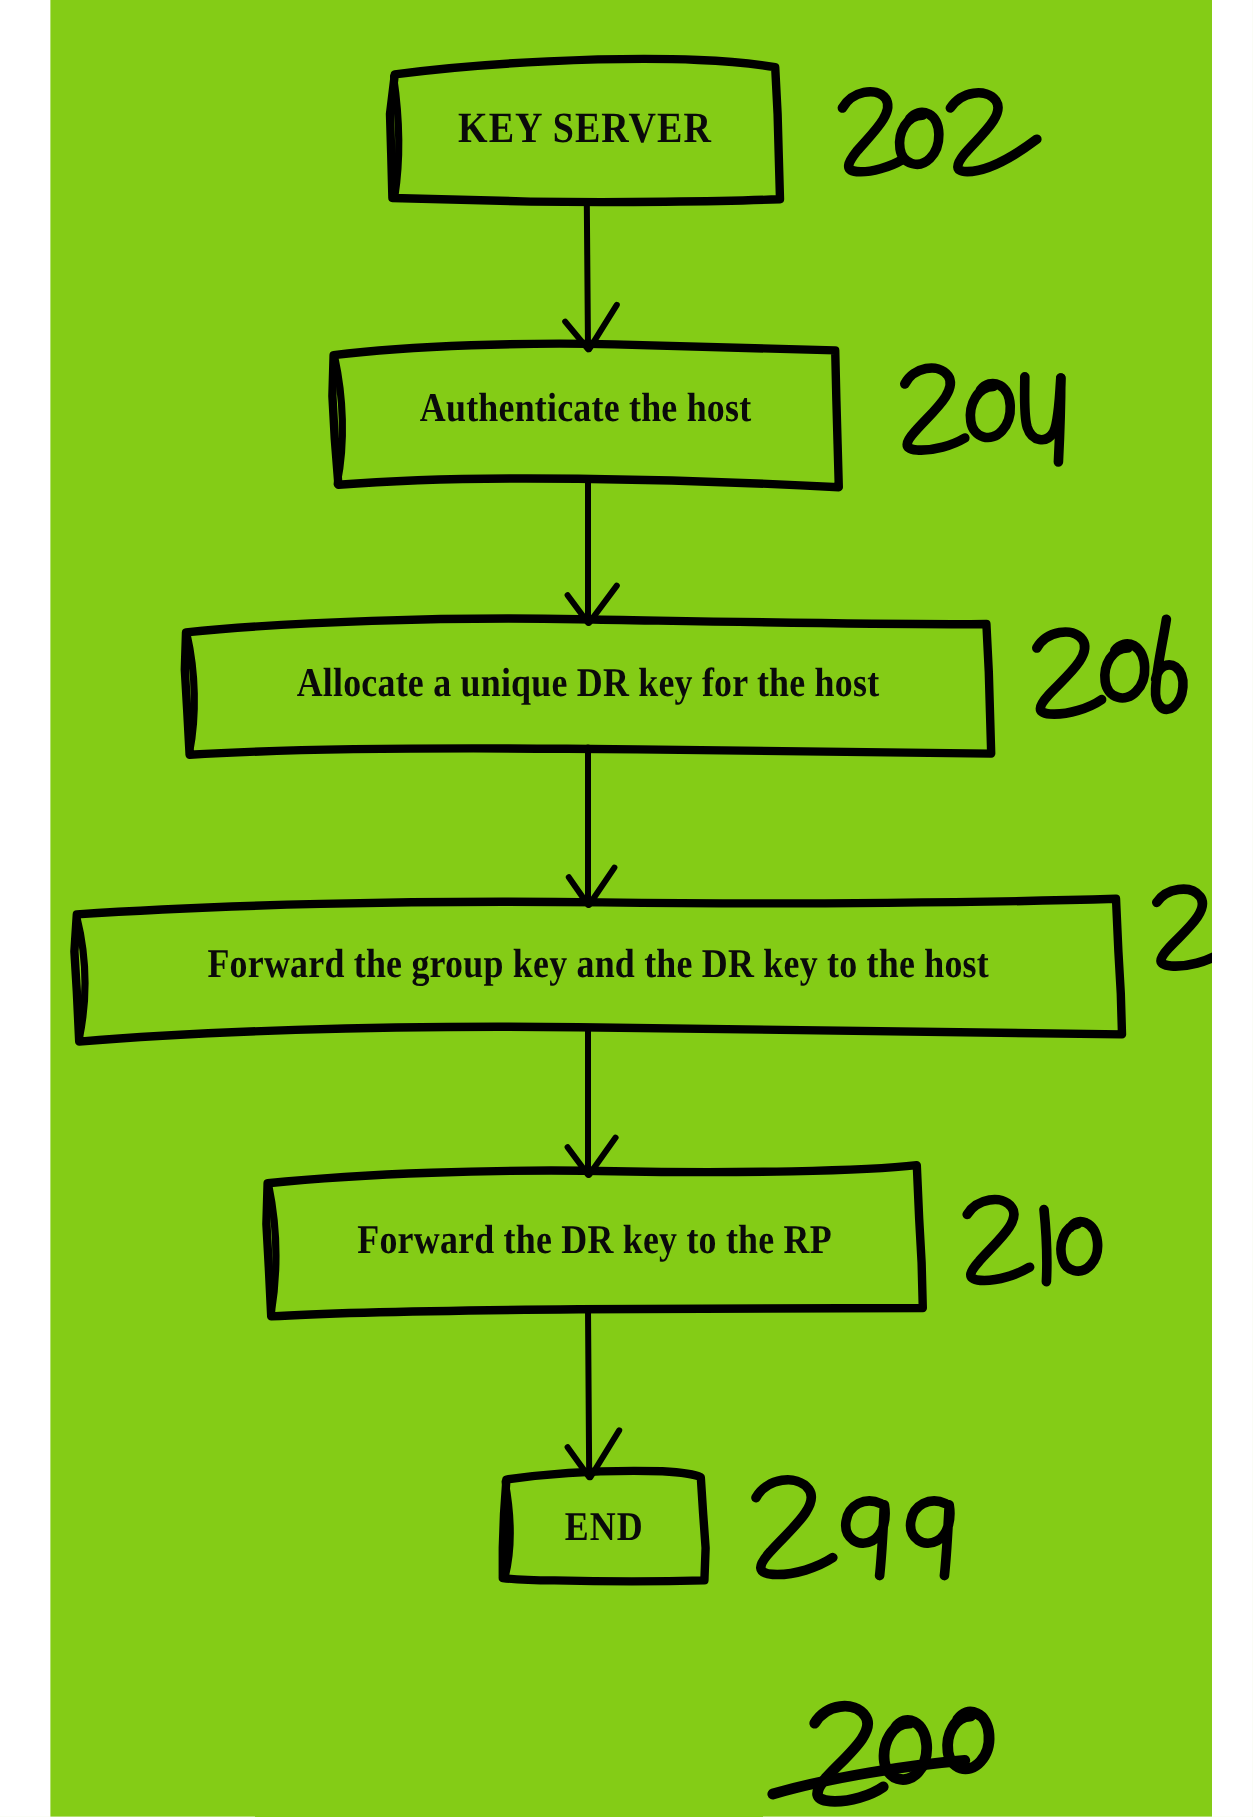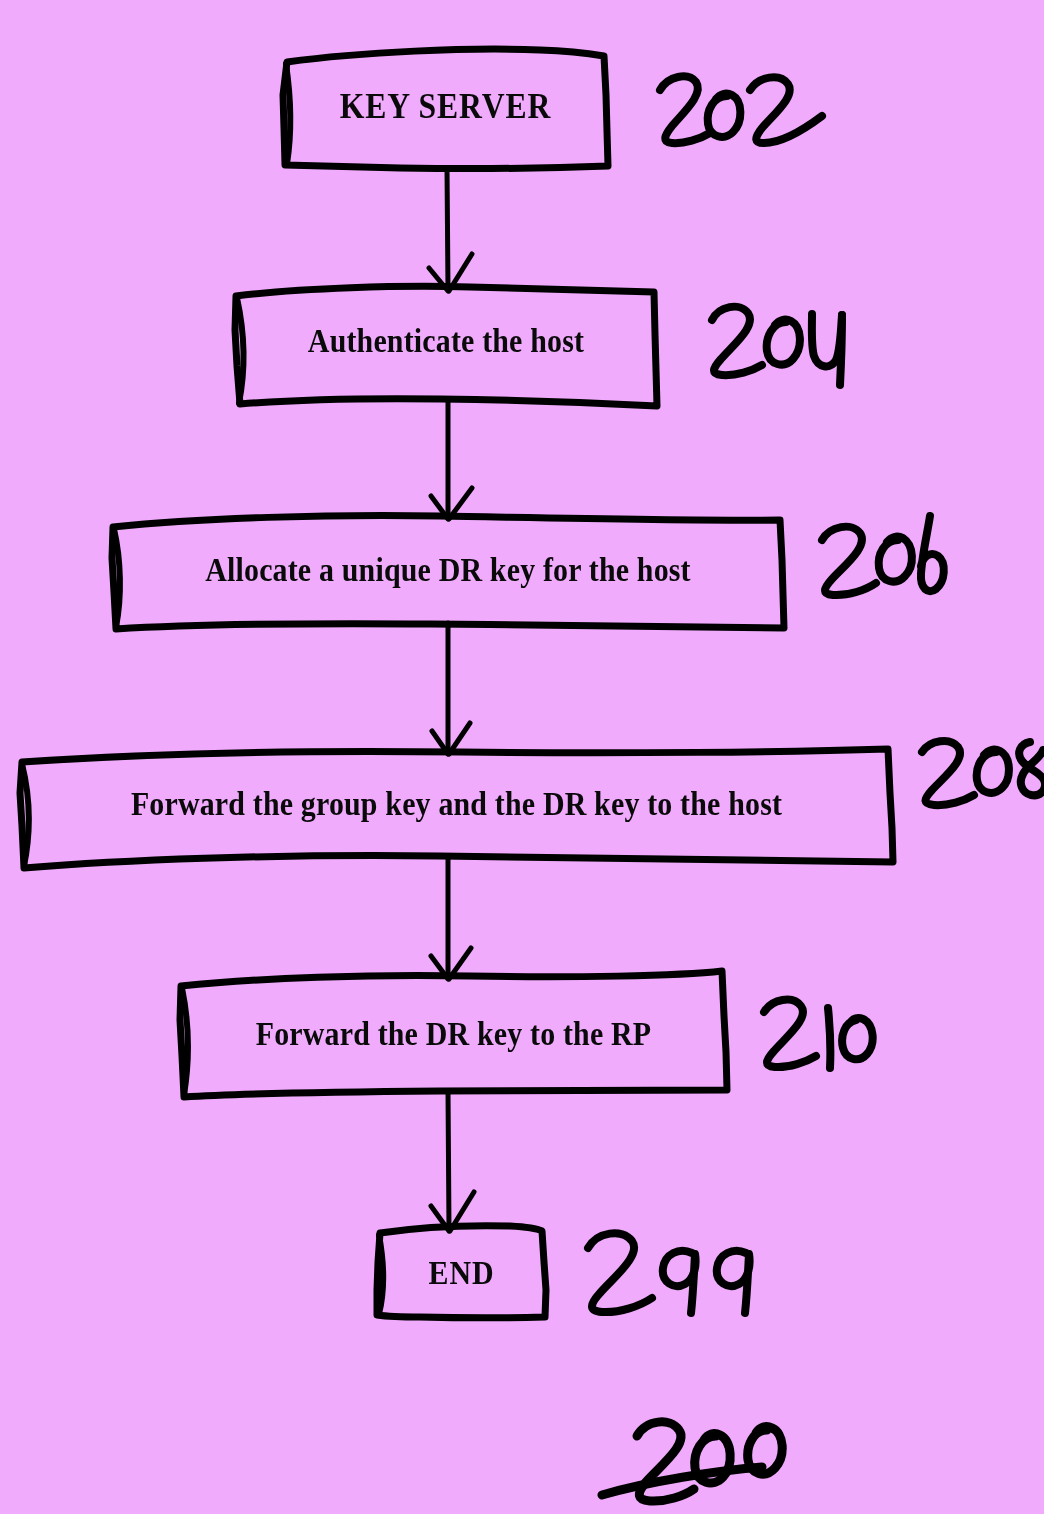--- a/index.html
+++ b/index.html
@@ -2,25 +2,26 @@
 <html><head>
 <meta charset="utf-8">
 <style>
   html, body {
     margin: 0;
     padding: 0;
     background: #ffffff;
   }
   #page {
     position: relative;
-    width: 1044px;
+    width: 968px;
     height: 1514px;
-    background: #f0abfc;
+    background: #84cc16;
     overflow: hidden;
     font-family: "Liberation Serif", "DejaVu Serif", serif;
+    margin-left: 42px;
   }
   #figure-svg {
     position: absolute;
     left: 0;
     top: 0;
     width: 1044px;
     height: 1514px;
   }
   .box-text {
     position: absolute;

